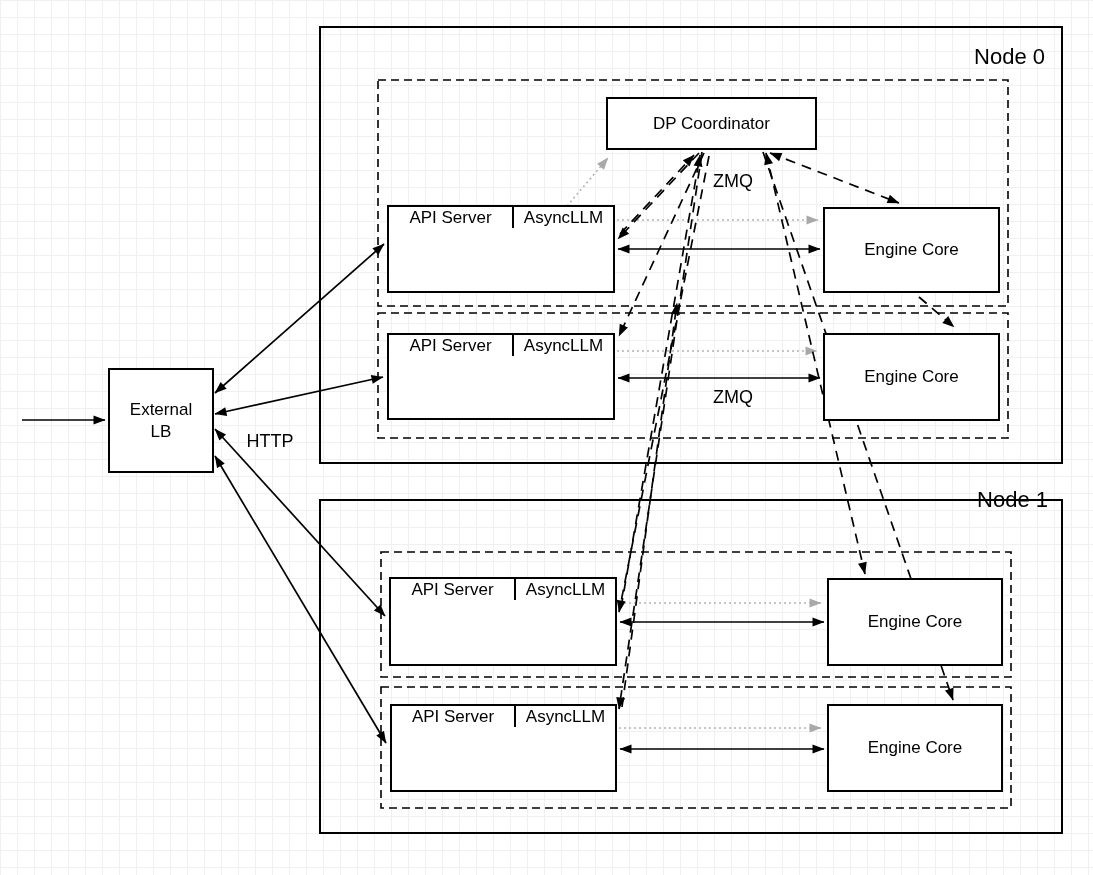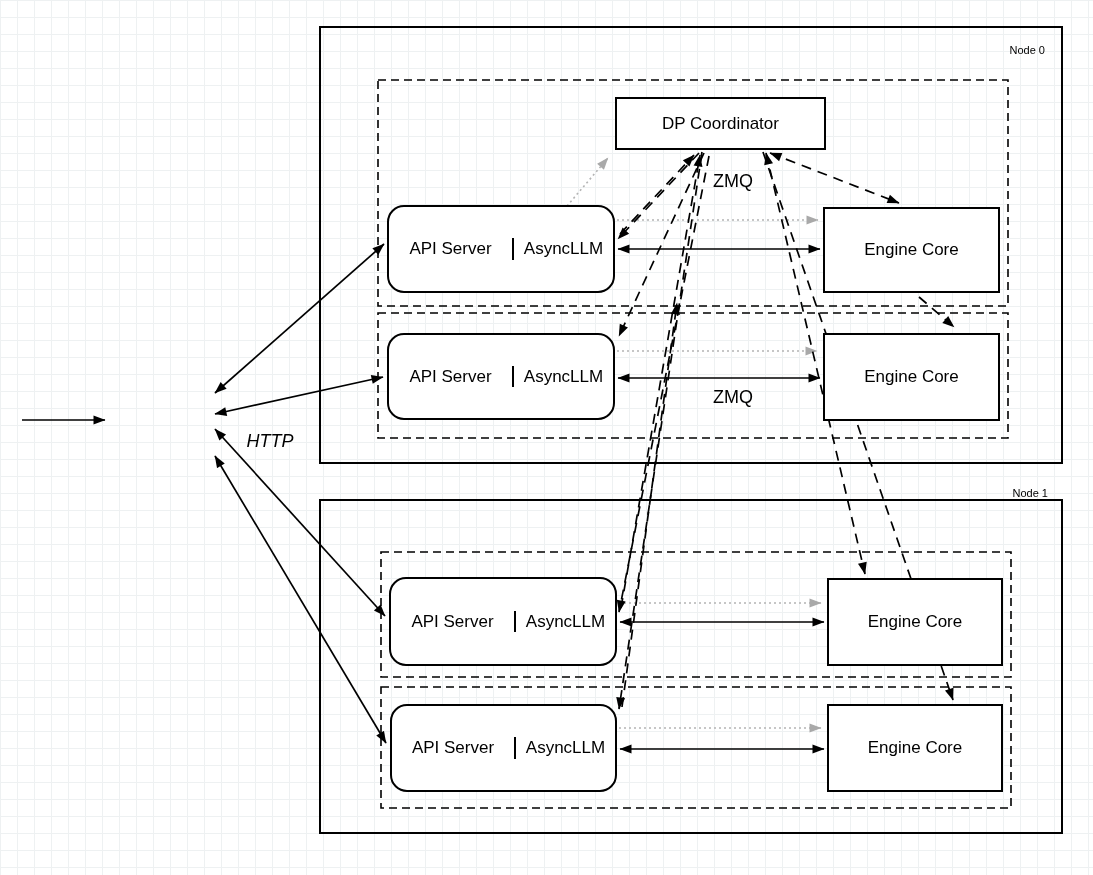--- a/index.html
+++ b/index.html
@@ -18,28 +18,28 @@
     background-size:17px 17px;
     color:#000;
   }
   svg.wires{position:absolute;left:0;top:0;z-index:1;}
   .abs{position:absolute;box-sizing:border-box;}
   .shape{
     background:#fff;border:2px solid #000;z-index:2;
     display:flex;align-items:center;justify-content:center;
     font-size:17px;line-height:1.25;text-align:center;
   }
-  .splitbox{display:flex;padding:0;align-items:center;border-radius:17px;}
+  .splitbox{display:flex;padding:0;align-items:flex-start;}
   .splitbox .cell{
     display:flex;align-items:center;justify-content:center;
     font-size:17px;white-space:nowrap;
   }
   .splitbox .cell.first{border-right:2px solid #000;}
   .nodelabel{
-    z-index:2;font-size:11px;text-align:right;white-space:nowrap;
+    z-index:2;font-size:22px;text-align:right;white-space:nowrap;
   }
   .wirelabel{
     z-index:3;font-size:18px;white-space:nowrap;text-align:center;
   }
 </style>
 </head>
 <body>
 
 <div class="canvas">
 
@@ -92,24 +92,28 @@
       <line x1="770" y1="153" x2="899" y2="203" marker-start="url(#ab)" marker-end="url(#ab)"></line>
       <line x1="919" y1="297" x2="954" y2="327" marker-end="url(#ab)"></line>
       <line x1="766" y1="153" x2="865" y2="574" marker-start="url(#ab)" marker-end="url(#ab)"></line>
       <line x1="763" y1="152" x2="953" y2="700" marker-end="url(#ab)"></line>
     </g>
   </svg>
 
   <div class="abs nodelabel" style="left:900px;top:44px;width:145px;">Node 0</div>
   <div class="abs nodelabel" style="left:903px;top:487px;width:145px;">Node 1</div>
 
-  <div class="abs shape" style="left:606px;top:97px;width:211px;height:53px;margin-left:9px;">
+  <div class="abs shape" style="left:606px;top:97px;width:211px;height:53px;">
     <span>DP Coordinator</span>
   </div>
 
+  <div class="abs shape" style="left:108px;top:368px;width:106px;height:105px;flex-direction:column;">
+    <span>External</span>
+    <span>LB</span>
+  </div>
 
   <div class="abs shape splitbox" style="left:387px;top:205px;width:228px;height:88px;">
     <div class="cell first" style="width:123px;">API Server</div>
     <div class="cell" style="flex:1;">AsyncLLM</div>
   </div>
   <div class="abs shape" style="left:823px;top:207px;width:177px;height:86px;">
     <span>Engine Core</span>
   </div>
 
   <div class="abs shape splitbox" style="left:387px;top:333px;width:228px;height:87px;">
@@ -131,15 +135,15 @@
   <div class="abs shape splitbox" style="left:390px;top:704px;width:227px;height:88px;">
     <div class="cell first" style="width:122px;">API Server</div>
     <div class="cell" style="flex:1;">AsyncLLM</div>
   </div>
   <div class="abs shape" style="left:827px;top:704px;width:176px;height:88px;">
     <span>Engine Core</span>
   </div>
 
   <div class="abs wirelabel" style="left:700px;top:171px;width:66px;">ZMQ</div>
   <div class="abs wirelabel" style="left:700px;top:387px;width:66px;">ZMQ</div>
-  <div class="abs wirelabel" style="left:237px;top:431px;width:66px;font-style:italic;">HTTP</div>
+  <div class="abs wirelabel" style="left:237px;top:431px;width:66px;">HTTP</div>
 
 </div>
 
 </body></html>

